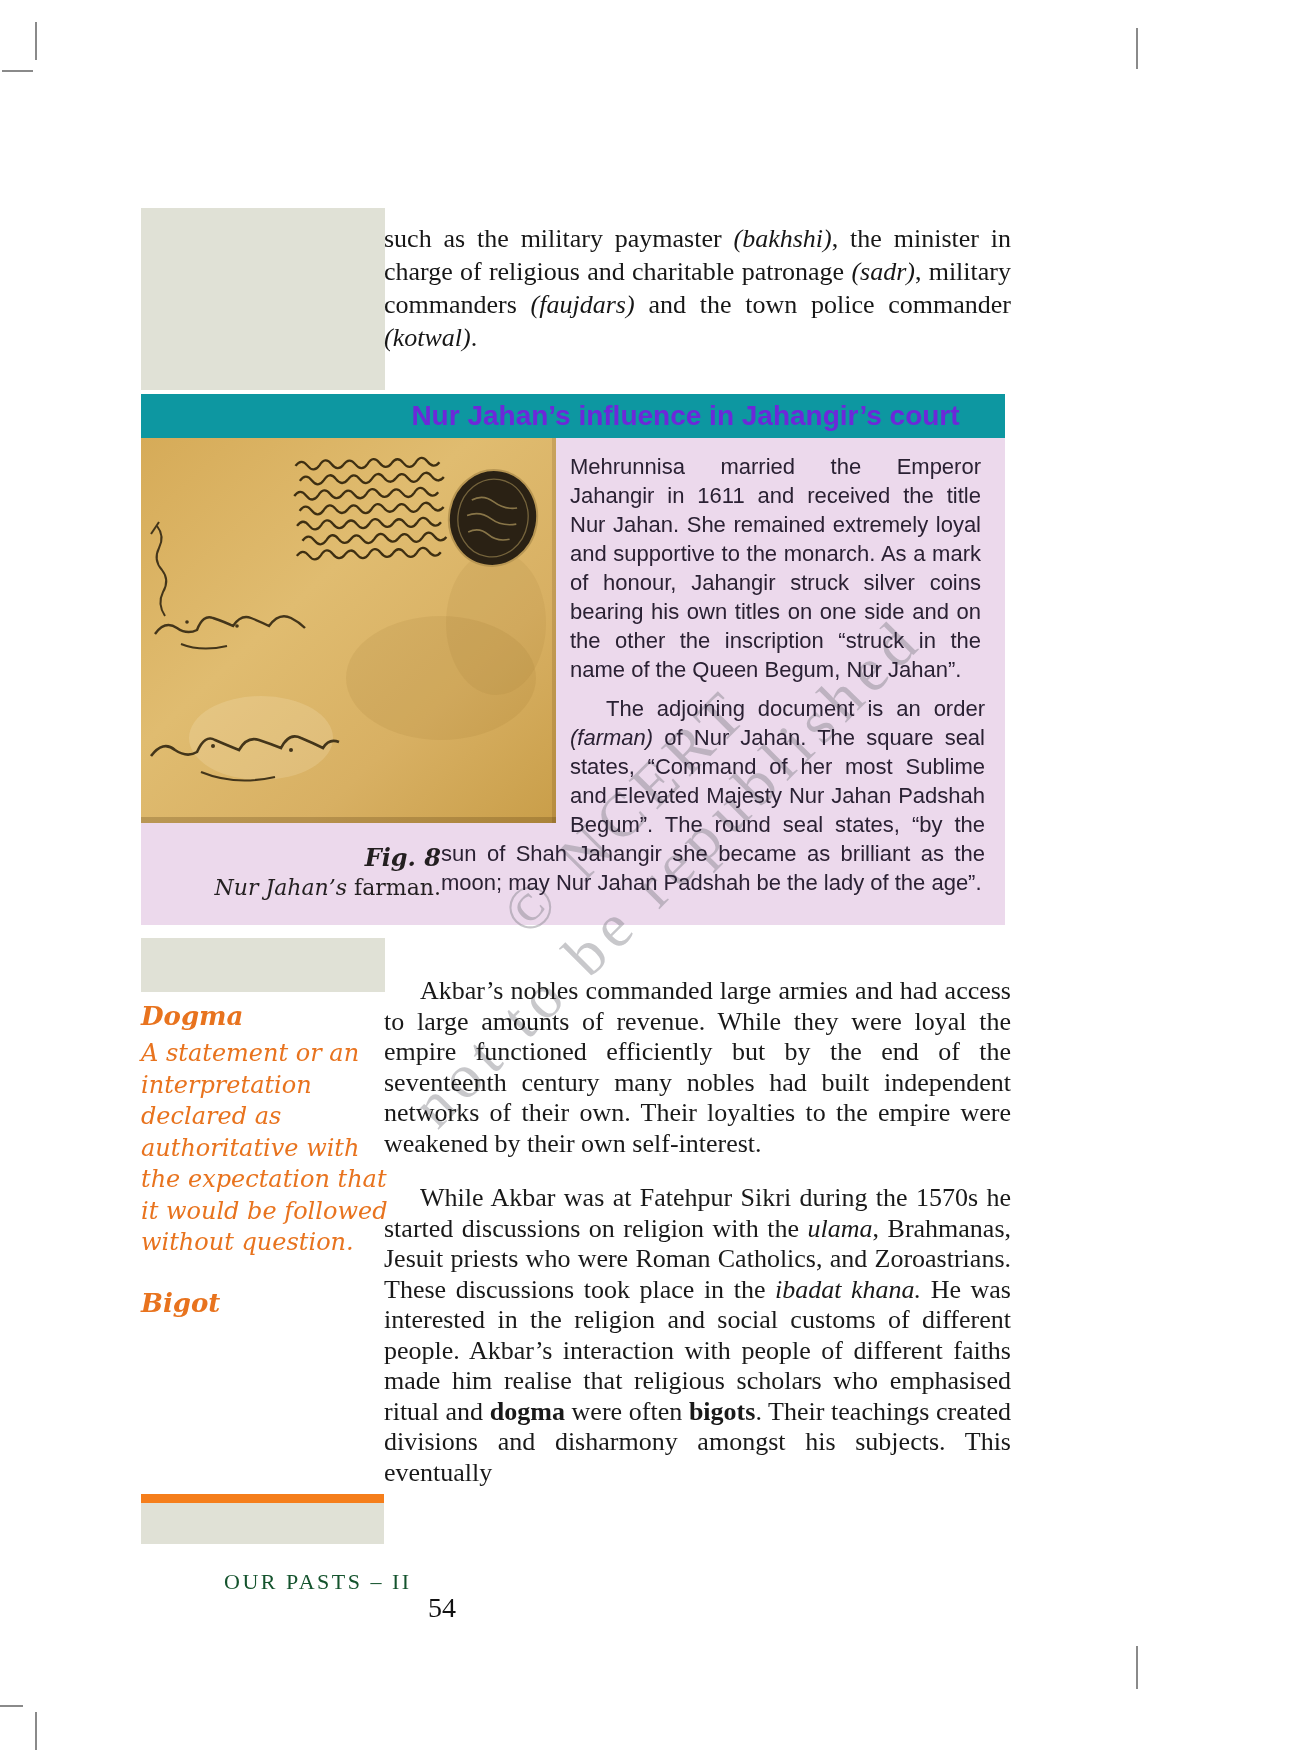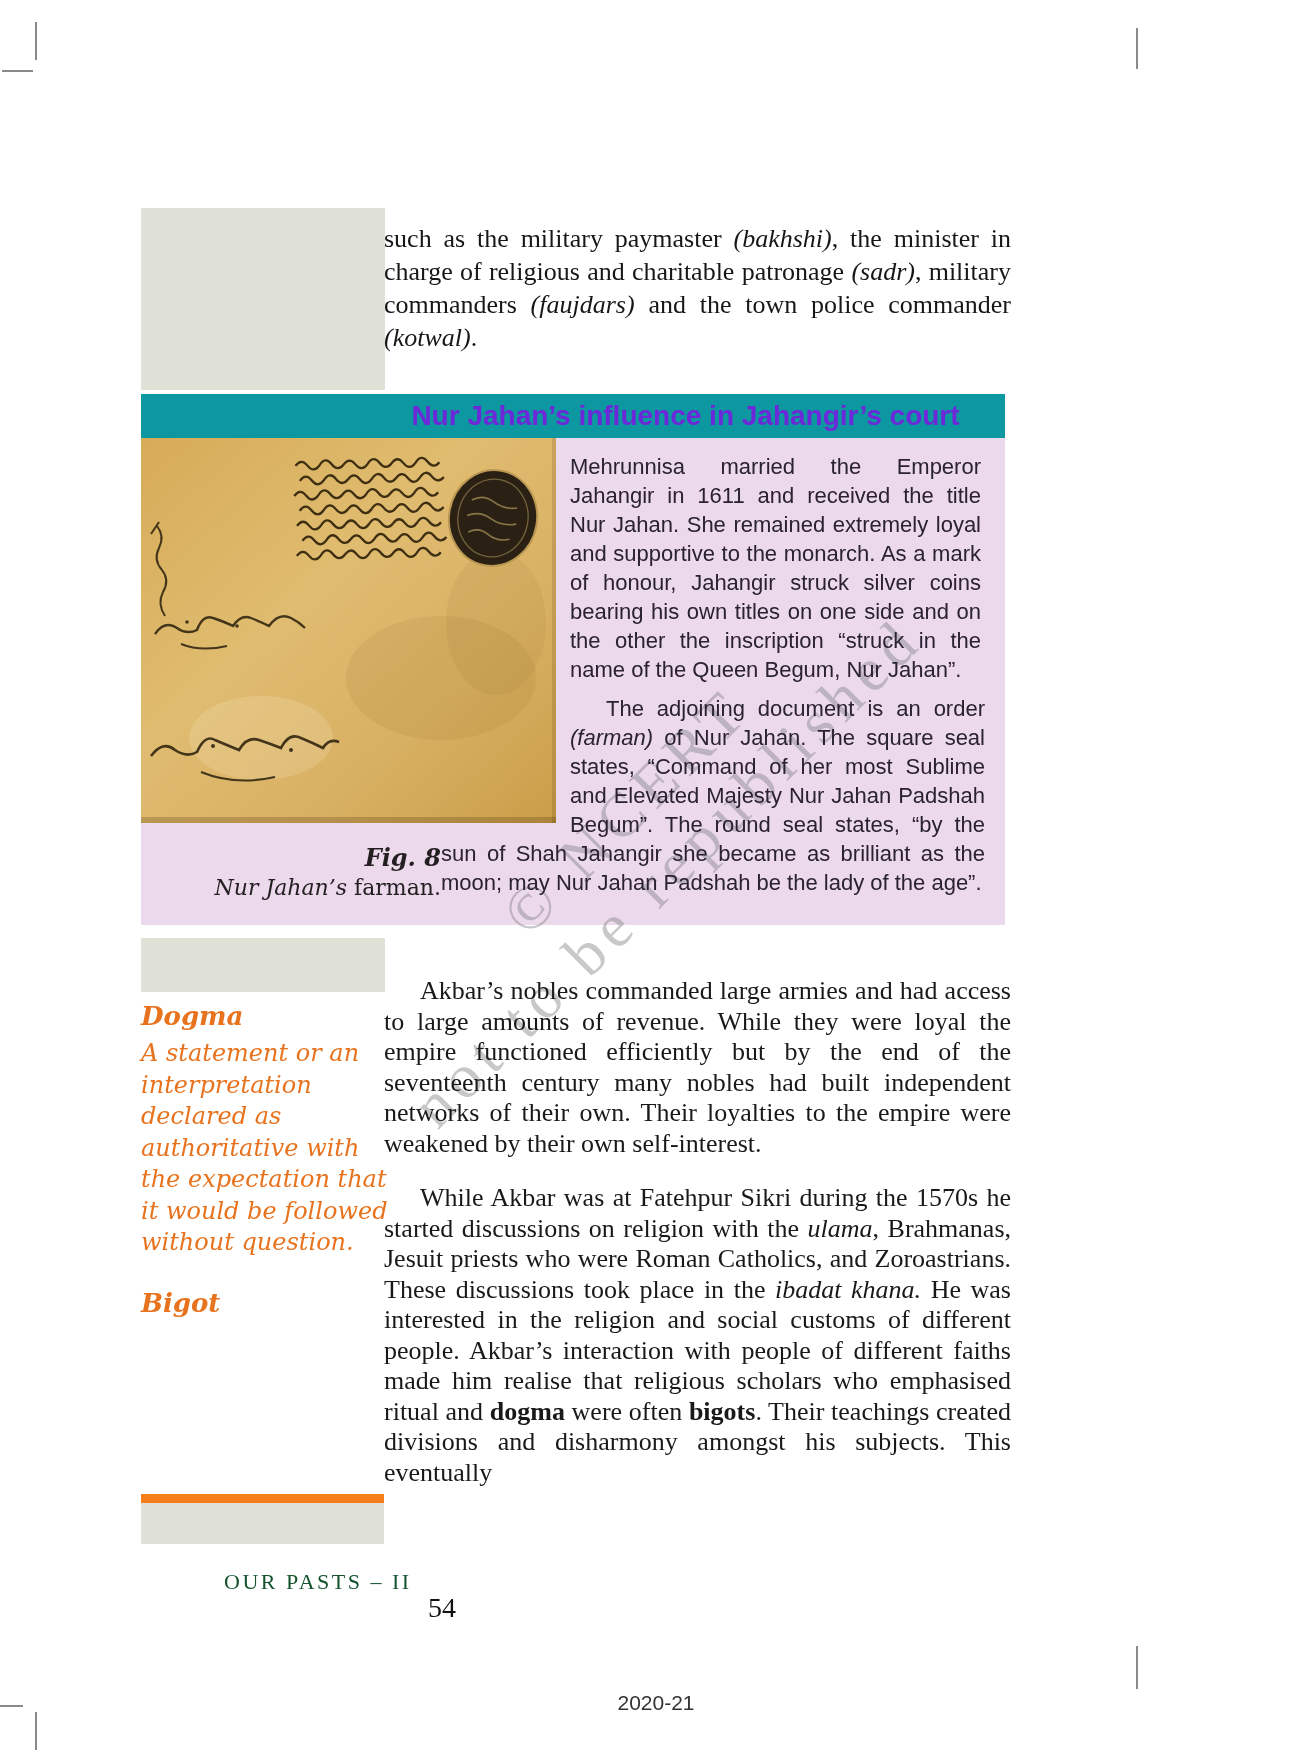--- a/index.html
+++ b/index.html
@@ -150,15 +150,14 @@
   </div>
 
   <div class="ct sidebar">
     <p class="term">Dogma</p>
     <p class="def">A statement or an interpretation declared as authoritative with the expectation that it would be followed without question.</p>
     <p class="term">Bigot</p>
   </div>
 
   <div class="ct footer-left">OUR PASTS – II</div>
   <div class="ct page-number">54</div>
-  <div class="ct bottom-code">2020-21</div>
 
 </div>
 
 </body></html>

